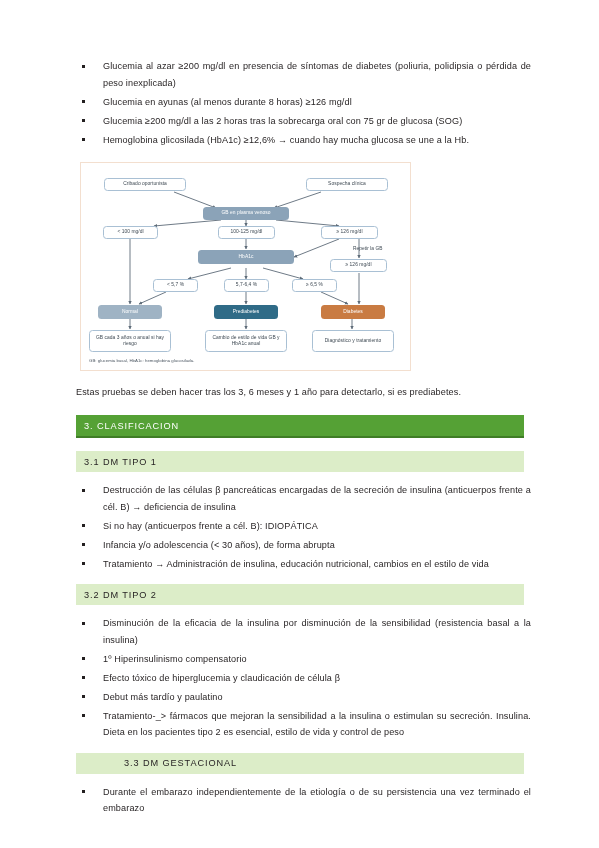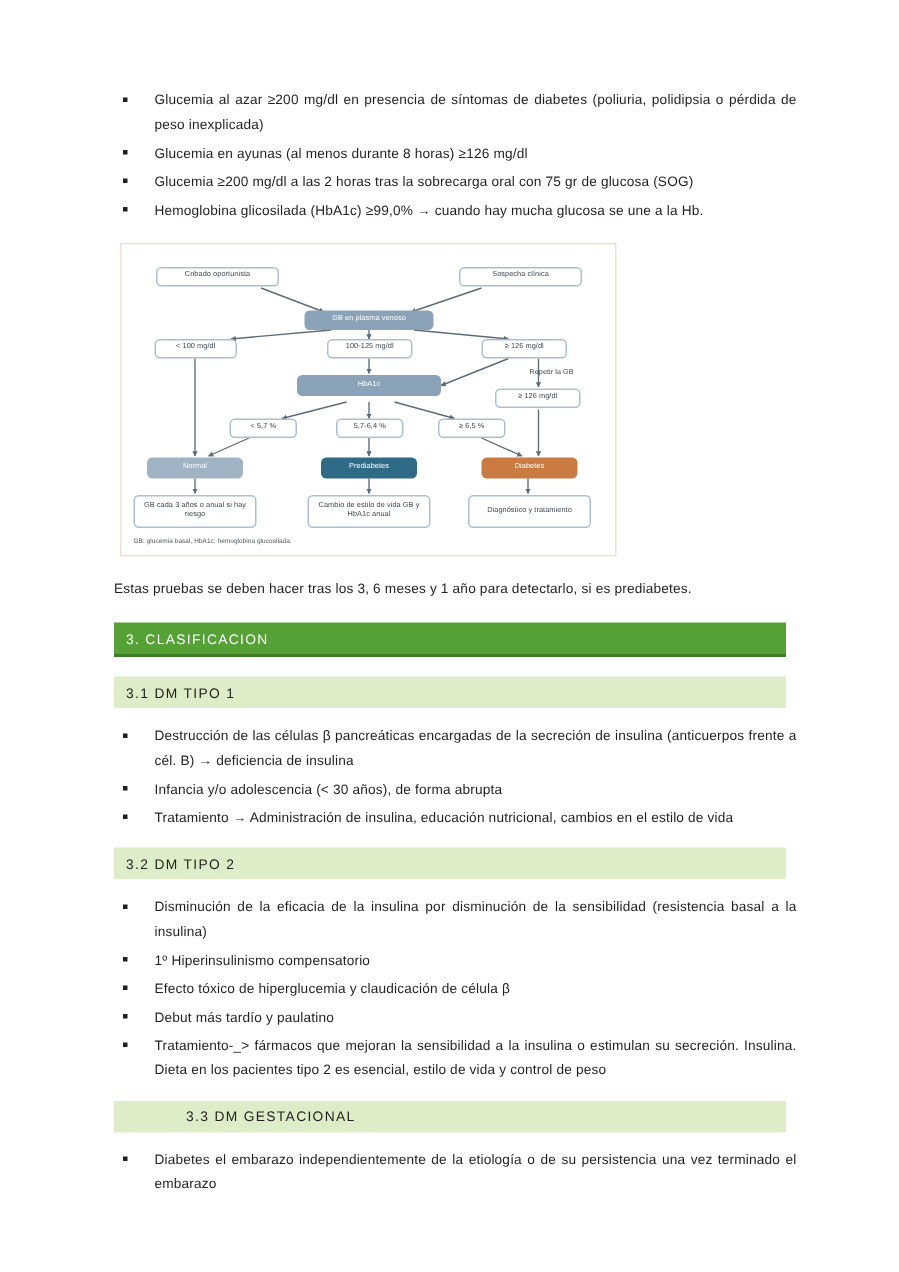--- a/index.html
+++ b/index.html
@@ -154,21 +154,21 @@
 </style>
 </head>
 <body>
 
 <div class="page">
 
   <ul class="bullets justify">
     <li>Glucemia al azar ≥200 mg/dl en presencia de síntomas de diabetes (poliuria, polidipsia o pérdida de peso inexplicada)</li>
     <li>Glucemia en ayunas (al menos durante 8 horas) ≥126 mg/dl</li>
     <li>Glucemia ≥200 mg/dl a las 2 horas tras la sobrecarga oral con 75 gr de glucosa (SOG)</li>
-    <li>Hemoglobina glicosilada (HbA1c) ≥99,0% → cuando hay mucha glucosa se une a la Hb.</li>
+    <li>Hemoglobina glicosilada (HbA1c) ≥12,6% → cuando hay mucha glucosa se une a la Hb.</li>
   </ul>
 
   <div class="figure">
     <div class="inner">
 
       <svg width="331" height="209" viewBox="0 0 331 209">
         <defs>
           <marker id="ah" markerWidth="5" markerHeight="5" refX="3.6" refY="2" orient="auto">
             <path d="M0,0 L4,2 L0,4 z" fill="#5d6b78"></path>
           </marker>
@@ -278,31 +278,32 @@
     </div>
   </div>
 
   <p class="para" style="margin-top:13px;">Estas pruebas se deben hacer tras los 3, 6 meses y 1 año para detectarlo, si es prediabetes.</p>
 
   <h2 class="h-main" style="margin-top:15px;">3. CLASIFICACION</h2>
 
   <h3 class="h-sub" style="margin-top:13px;">3.1 DM TIPO 1</h3>
   <ul class="bullets justify" style="margin-top:10px;">
     <li>Destrucción de las células β pancreáticas encargadas de la secreción de insulina (anticuerpos frente a cél. B) → deficiencia de insulina</li>
+    <li>Si no hay (anticuerpos frente a cél. B): IDIOPÁTICA</li>
     <li>Infancia y/o adolescencia (&lt; 30 años), de forma abrupta</li>
     <li>Tratamiento → Administración de insulina, educación nutricional, cambios en el estilo de vida</li>
   </ul>
 
   <h3 class="h-sub" style="margin-top:12px;">3.2 DM TIPO 2</h3>
   <ul class="bullets justify" style="margin-top:10px;">
     <li>Disminución de la eficacia de la insulina por disminución de la sensibilidad (resistencia basal a la insulina)</li>
     <li>1º Hiperinsulinismo compensatorio</li>
     <li>Efecto tóxico de hiperglucemia y claudicación de célula β</li>
     <li>Debut más tardío y paulatino</li>
     <li>Tratamiento-_&gt; fármacos que mejoran la sensibilidad a la insulina o estimulan su secreción. Insulina. Dieta en los pacientes tipo 2 es esencial, estilo de vida y control de peso</li>
   </ul>
 
   <h3 class="h-sub" style="margin-top:12px;padding-left:48px;">3.3 DM GESTACIONAL</h3>
   <ul class="bullets justify" style="margin-top:10px;">
-    <li>Diabetes el embarazo independientemente de la etiología o de su persistencia una vez terminado el embarazo</li>
+    <li>Durante el embarazo independientemente de la etiología o de su persistencia una vez terminado el embarazo</li>
   </ul>
 
 </div>
 
 </body></html>

